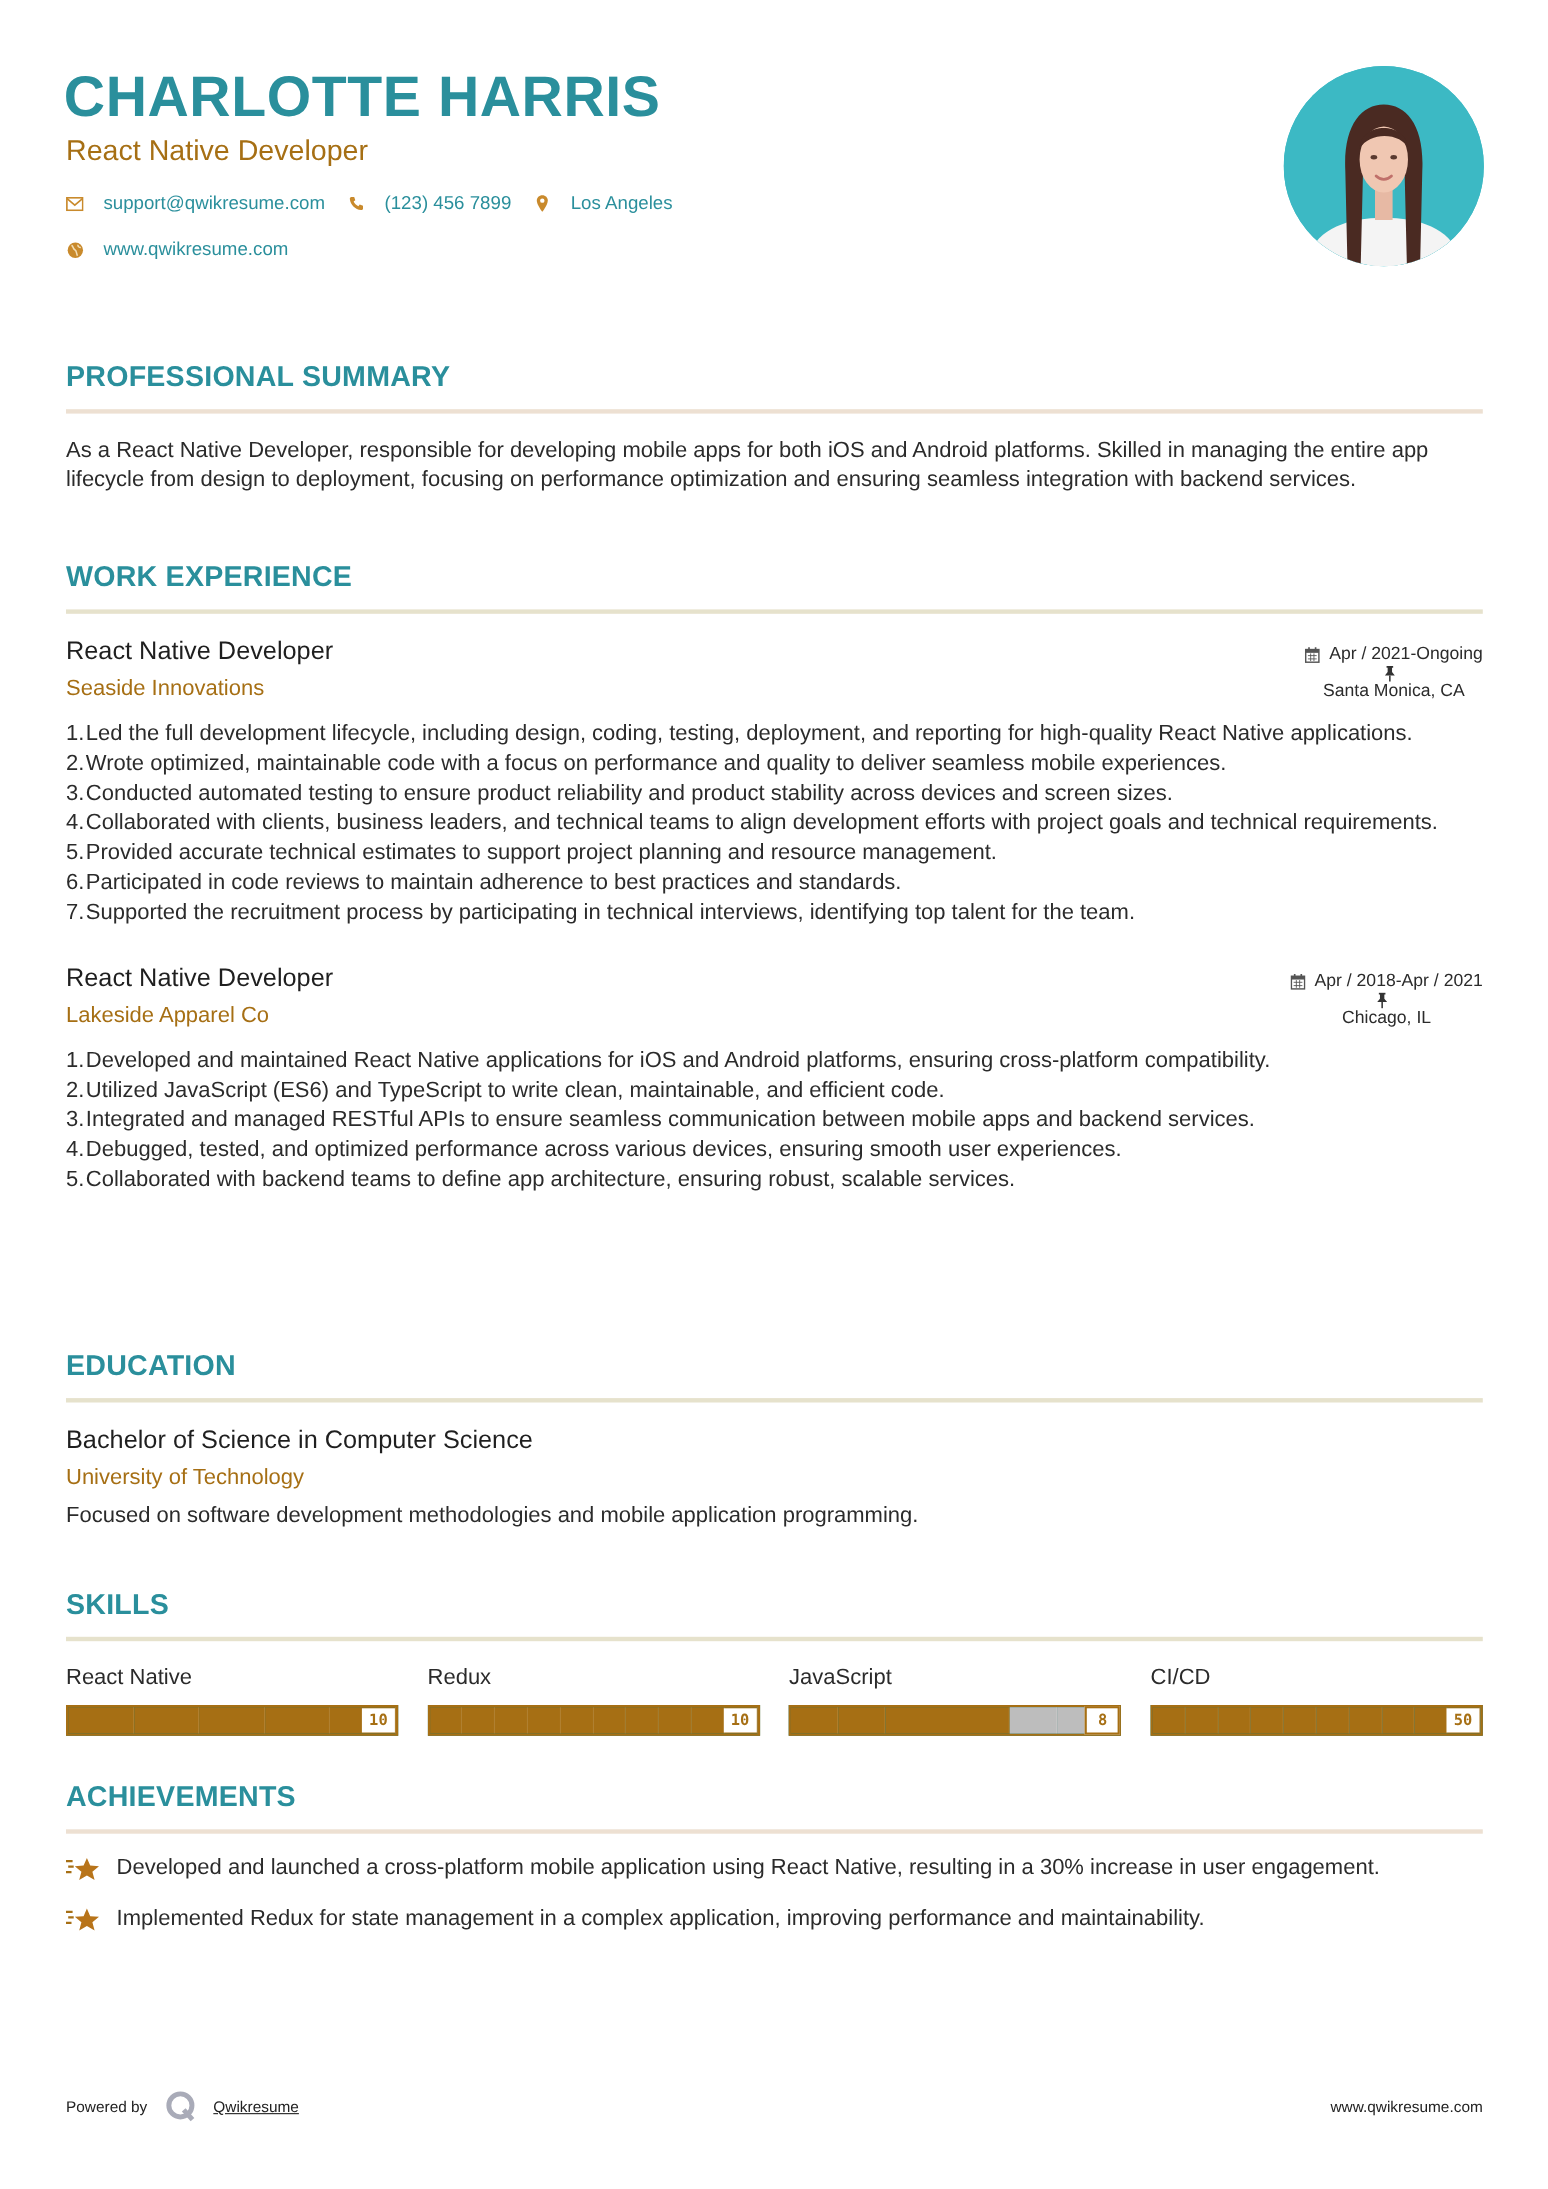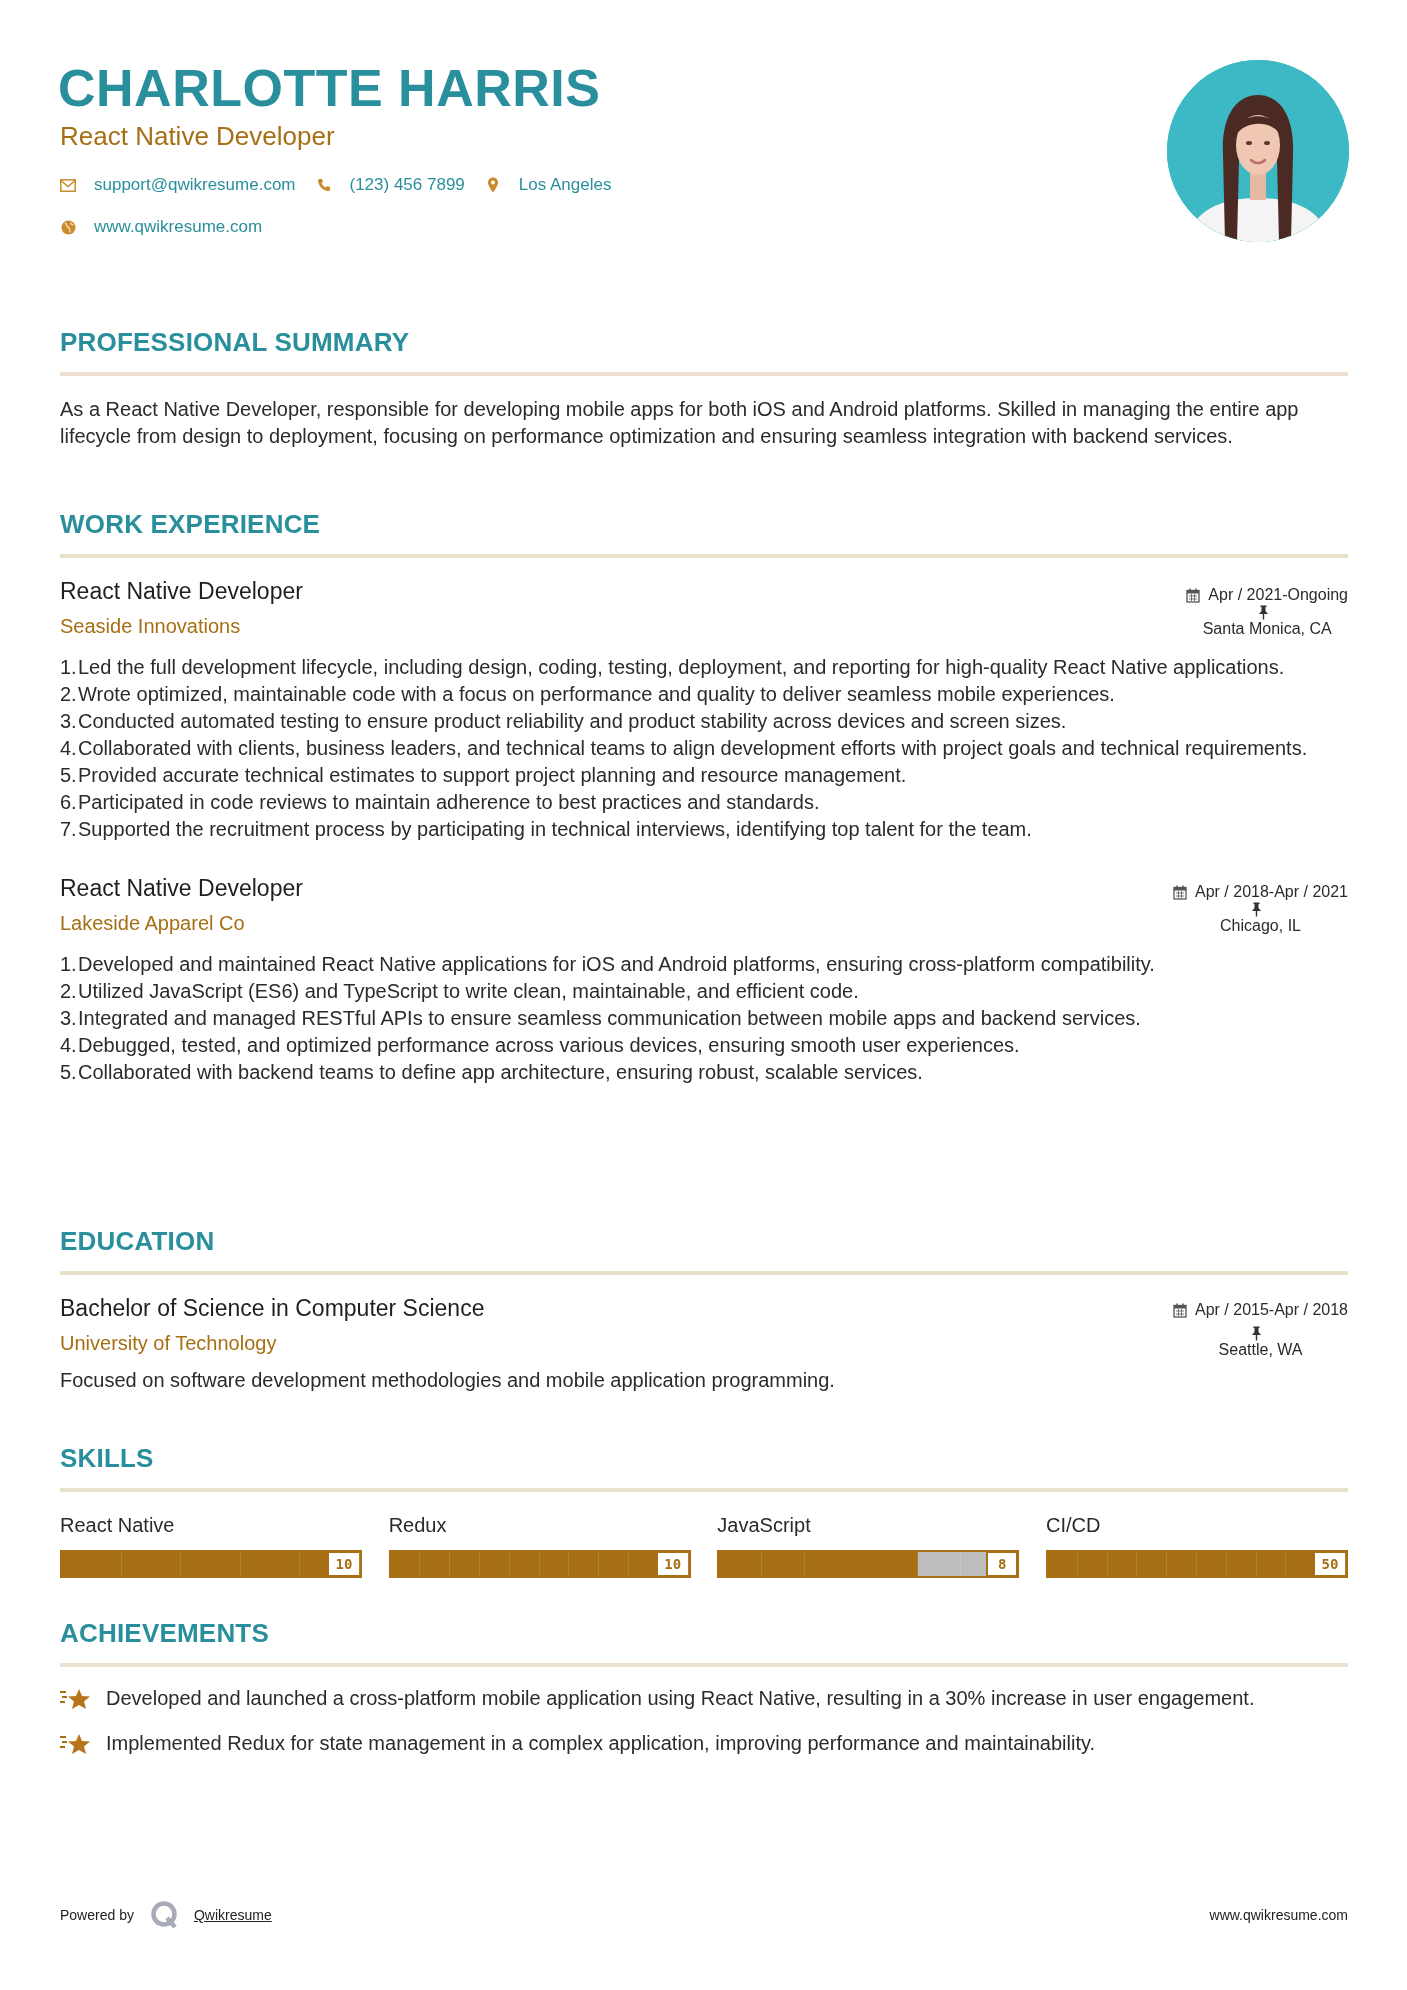--- a/index.html
+++ b/index.html
@@ -251,43 +251,20 @@
 
   <div class="section" style="top: 1181px;">
     <div class="sec-title">EDUCATION</div>
     <div class="sec-rule alt"></div>
     <div class="job" style="margin-top: 18px;">
       <div class="job-head">
         <div>
           <div class="job-title">Bachelor of Science in Computer Science</div>
           <div class="job-company">University of Technology</div>
         </div>
-        <div class="job-meta" style="padding-top: 6px;">
-          <div class="meta-line">
-            <span class="ic">
-                <svg width="14" height="15" viewBox="0 0 14 15">
-                  <rect x="1" y="2.5" width="12" height="11.5" fill="none" stroke="#555" stroke-width="1.3"></rect>
-                  <rect x="1" y="2.5" width="12" height="3" fill="#555"></rect>
-                  <line x1="4" y1="0.5" x2="4" y2="3.5" stroke="#555" stroke-width="1.5"></line>
-                  <line x1="10" y1="0.5" x2="10" y2="3.5" stroke="#555" stroke-width="1.5"></line>
-                  <path d="M3 8h8M3 11h8M5.5 6v7M8.5 6v7" stroke="#555" stroke-width="0.8"></path>
-                </svg>
-              </span>
-            <span>Apr / 2015-Apr / 2018</span>
-          </div>
-          <div class="meta-line" style="margin-top: 16px;">
-            <span class="ic">
-                <svg width="11" height="15" viewBox="0 0 11 15">
-                  <path d="M2.5 0.5h6v1.5h-1v4l2.5 3h-9l2.5-3v-4h-1z" fill="#333"></path>
-                  <line x1="5.5" y1="9" x2="5.5" y2="14.5" stroke="#333" stroke-width="1.4"></line>
-                </svg>
-              </span>
-            <span>Seattle, WA</span>
-          </div>
-        </div>
       </div>
       <p class="para" style="margin-top: 8px;">Focused on software development methodologies and mobile application programming.</p>
     </div>
   </div>
 
   <div class="section" style="top: 1398px;">
     <div class="sec-title">SKILLS</div>
     <div class="sec-rule alt"></div>
     <div class="skills-row">
       <div class="skill">

